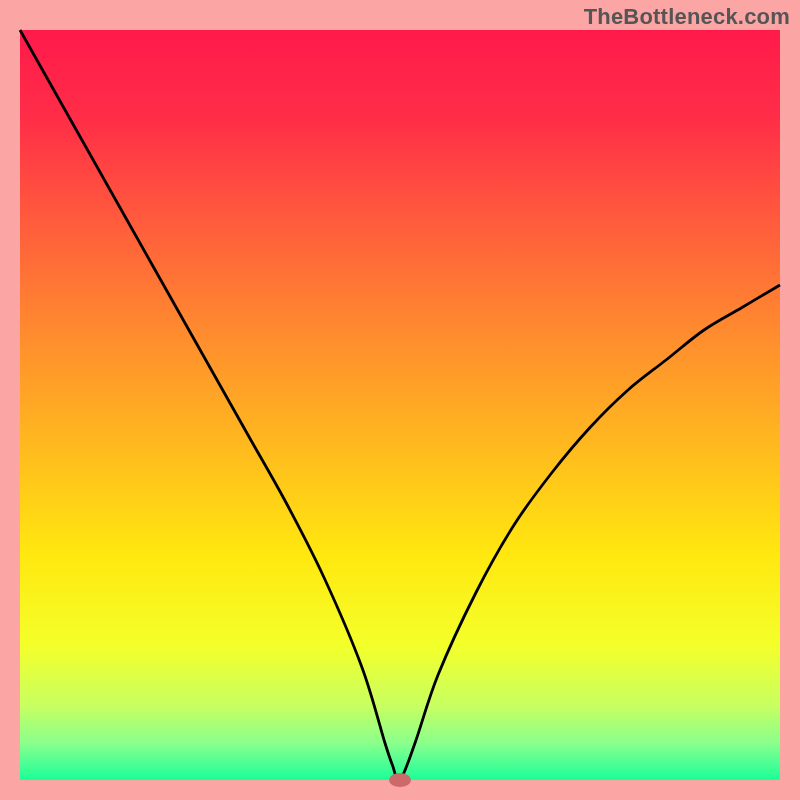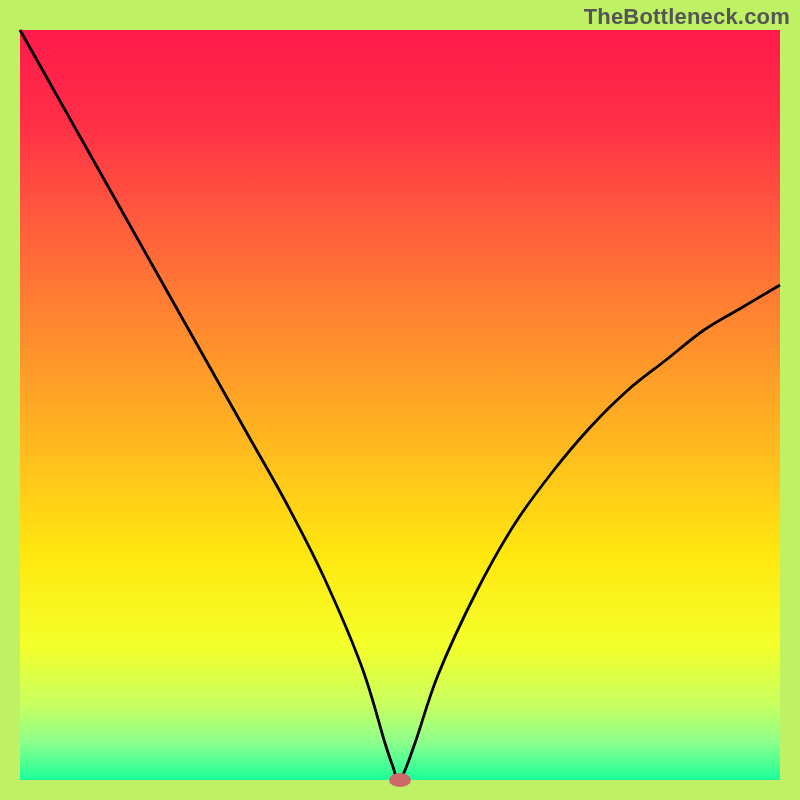--- a/index.html
+++ b/index.html
@@ -8,21 +8,21 @@
     width: 800px;
     height: 800px;
     overflow: hidden;
     background: #000;
     font-family: Arial, Helvetica, sans-serif;
   }
   .frame {
     position: relative;
     width: 800px;
     height: 800px;
-    background: #bef264;
+    background: #fca5a5;
   }
   .watermark {
     position: absolute;
     top: 4px;
     right: 10px;
     color: #555;
     font-size: 22px;
     font-weight: 600;
     letter-spacing: 0.2px;
     user-select: none;

